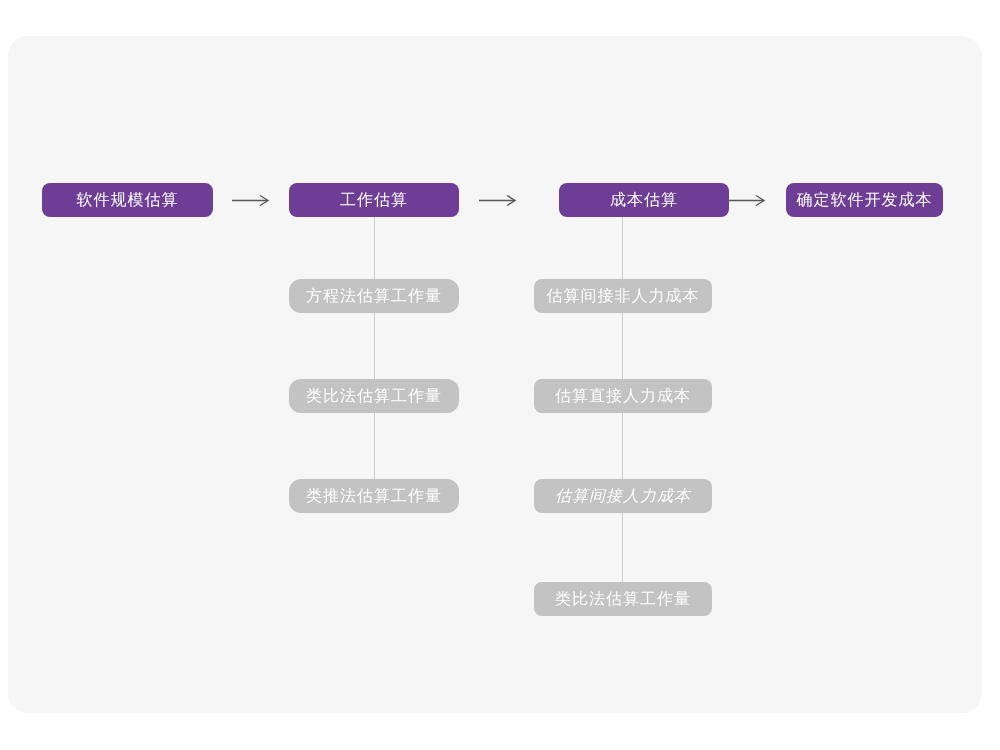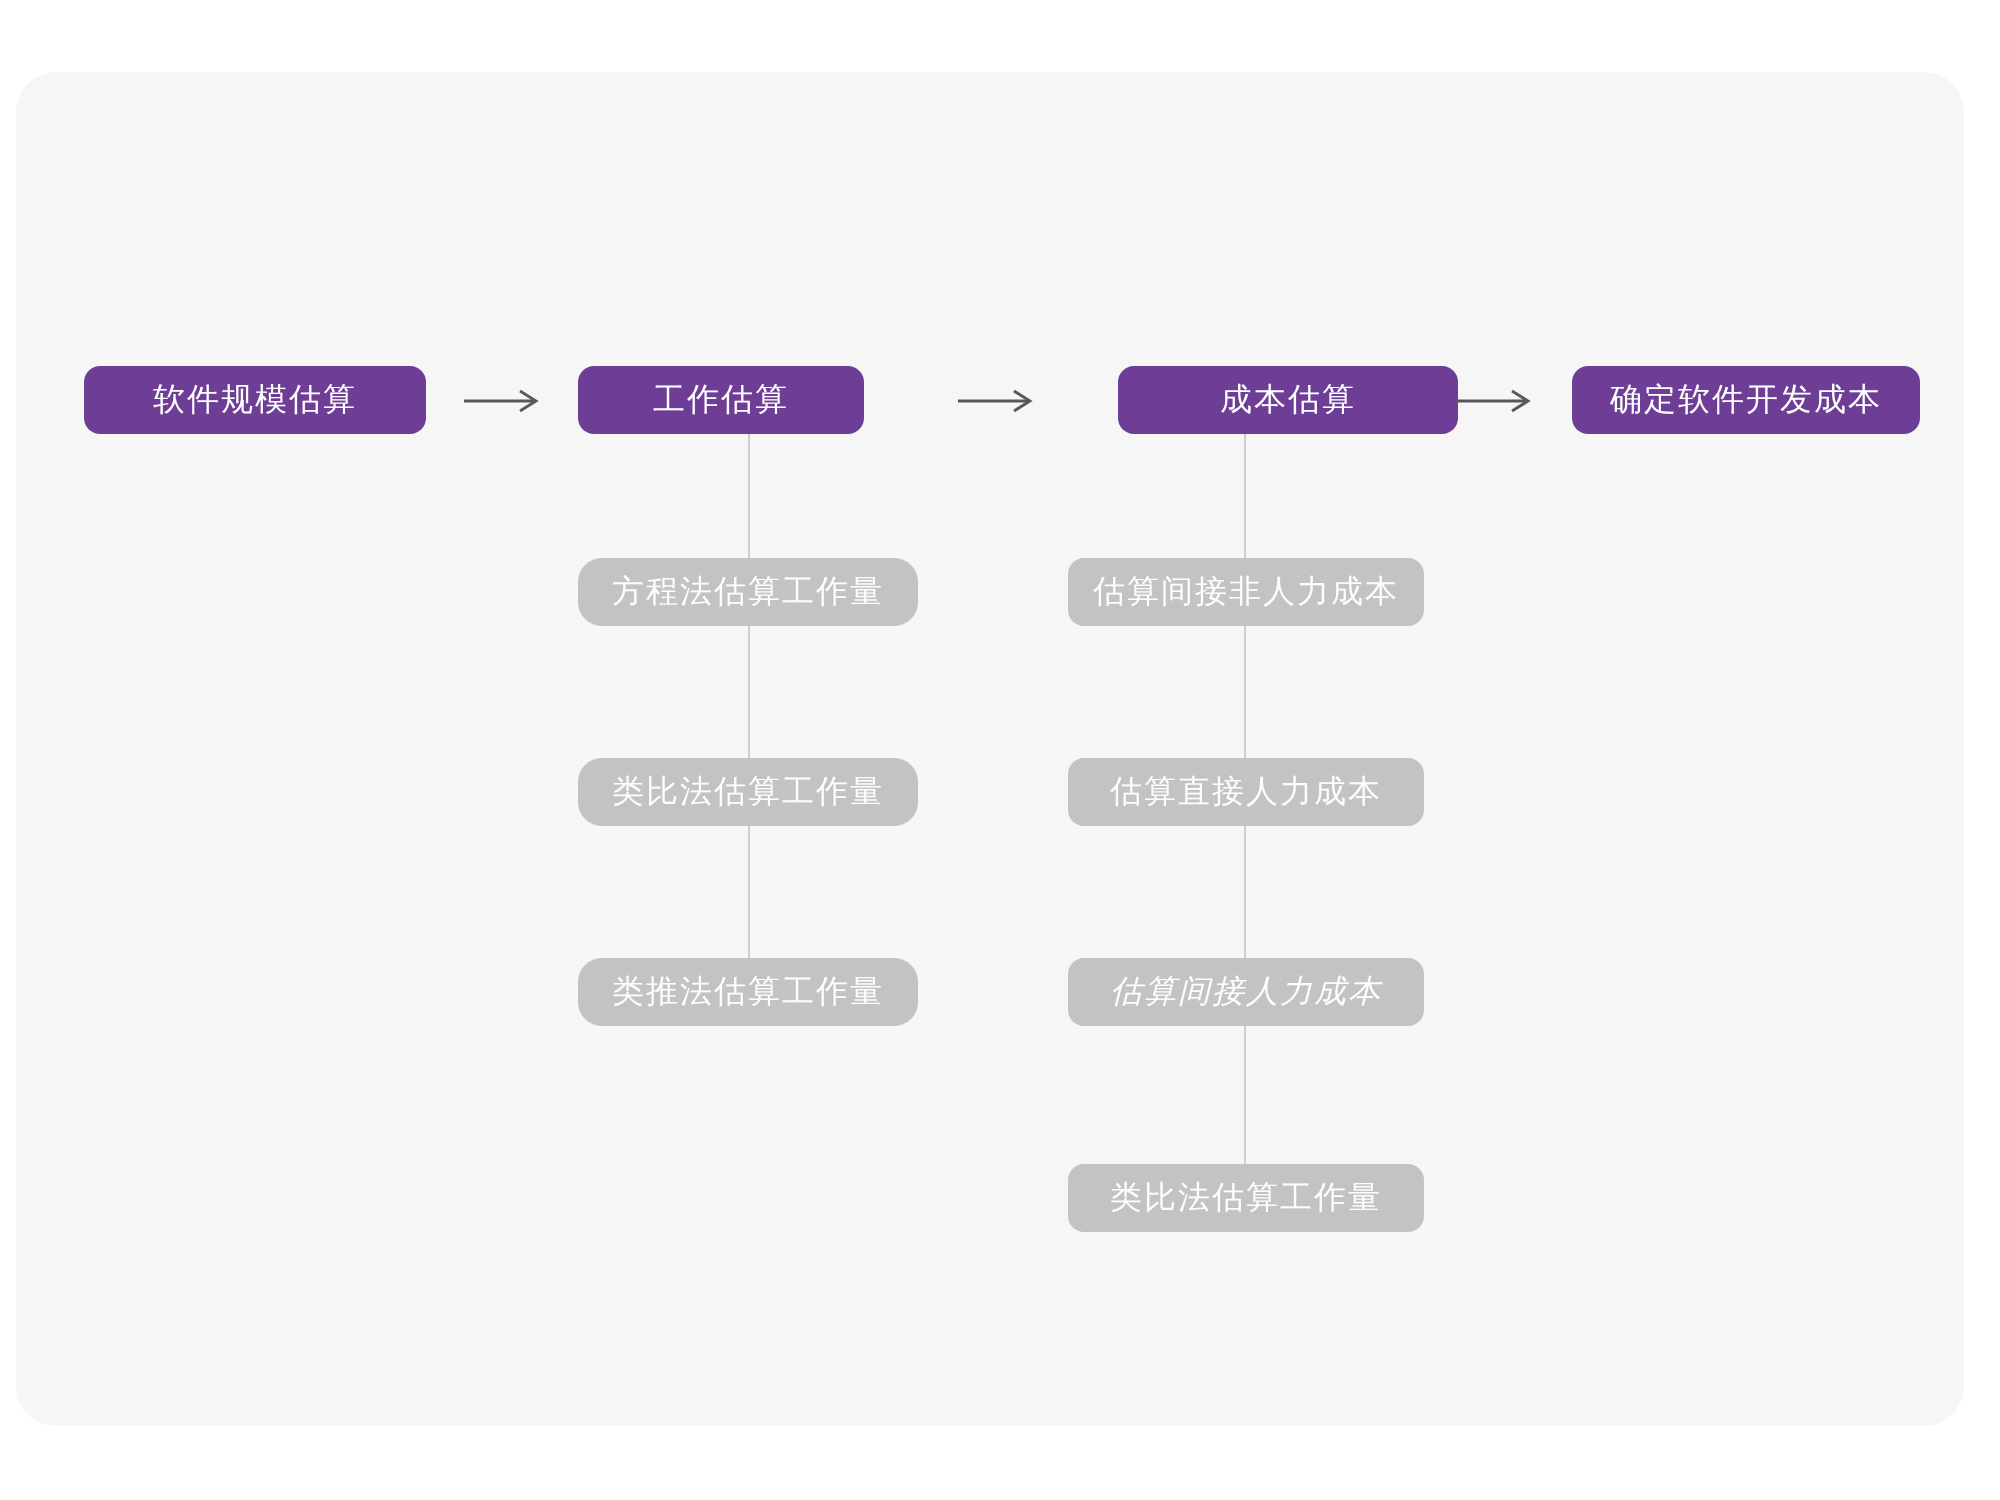--- a/index.html
+++ b/index.html
@@ -48,23 +48,23 @@
     letter-spacing: 1px;
     color: #ffffff;
     z-index: 2;
     box-sizing: border-box;
   }
   .node.purple { background: #6e3e96; }
   .node.gray   { background: #c3c3c4; color: #fdfdfd; }
 
   .main-row .node { top: 183px; }
   .n-scale { left: 42px;  width: 171px; }
-  .n-work  { left: 289px; width: 143px; }
+  .n-work  { left: 289px; width: 170px; }
   .n-cost  { left: 559px; width: 170px; }
-  .n-final { left: 786px; width: 174px; }
+  .n-final { left: 786px; width: 157px; }
 
   .arrow {
     position: absolute;
     top: 194px;
     width: 40px;
     height: 13px;
     z-index: 2;
   }
   .arrow-1 { left: 231px; }
   .arrow-2 { left: 478px; }

